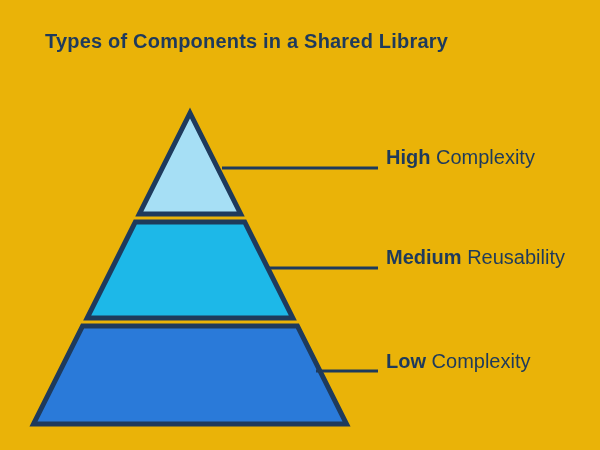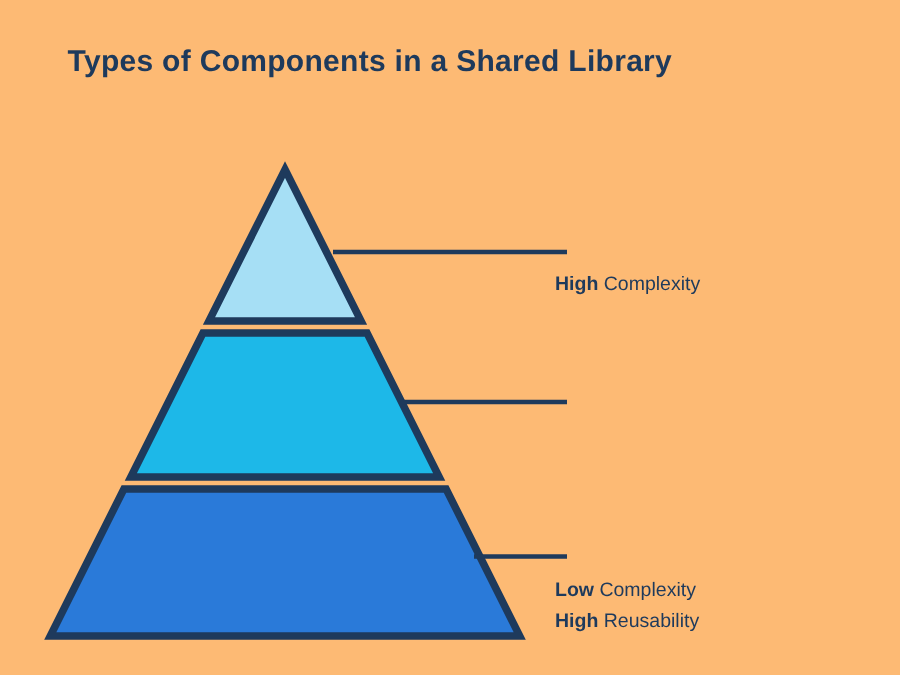--- a/index.html
+++ b/index.html
@@ -5,21 +5,21 @@
   html, body {
     margin: 0;
     padding: 0;
     background: #ffffff;
     font-family: "Liberation Sans", "DejaVu Sans", sans-serif;
   }
   .canvas {
     position: relative;
     width: 600px;
     height: 450px;
-    background: #fdba74;
+    background: #eab308;
     overflow: hidden;
   }
   .title {
     position: absolute;
     left: 45px;
     top: 30px;
     margin: 0;
     font-size: 20px;
     font-weight: 700;
     color: #1e3a5c;
@@ -33,26 +33,25 @@
   .tier {
     stroke: #1e3a5c;
     stroke-width: 5;
     stroke-linejoin: miter;
   }
   .connector {
     stroke-width: 3;
   }
   .tier-label {
     position: absolute;
-    left: 370px;
+    left: 386px;
     width: 190px;
     color: #1e3a5c;
-    font-size: 13px;
+    font-size: 20px;
     line-height: 21px;
-    margin-top: 31px;
   }
   .tier-label .b {
     font-weight: 700;
   }
 </style>
 </head>
 <body>
 
 <div class="canvas">
 
@@ -72,26 +71,26 @@
   </svg>
 
   <div class="tier-label" style="top:147px">
     <div>
       <span class="b">High</span>
       <span>Complexity</span>
     </div>
   </div>
 
   <div class="tier-label" style="top:247px">
+    <div>
+      <span class="b">Medium</span>
+      <span>Reusability</span>
+    </div>
   </div>
 
   <div class="tier-label" style="top:351px">
     <div>
       <span class="b">Low</span>
       <span>Complexity</span>
     </div>
-    <div>
-      <span class="b">High</span>
-      <span>Reusability</span>
-    </div>
   </div>
 
 </div>
 
 </body></html>

